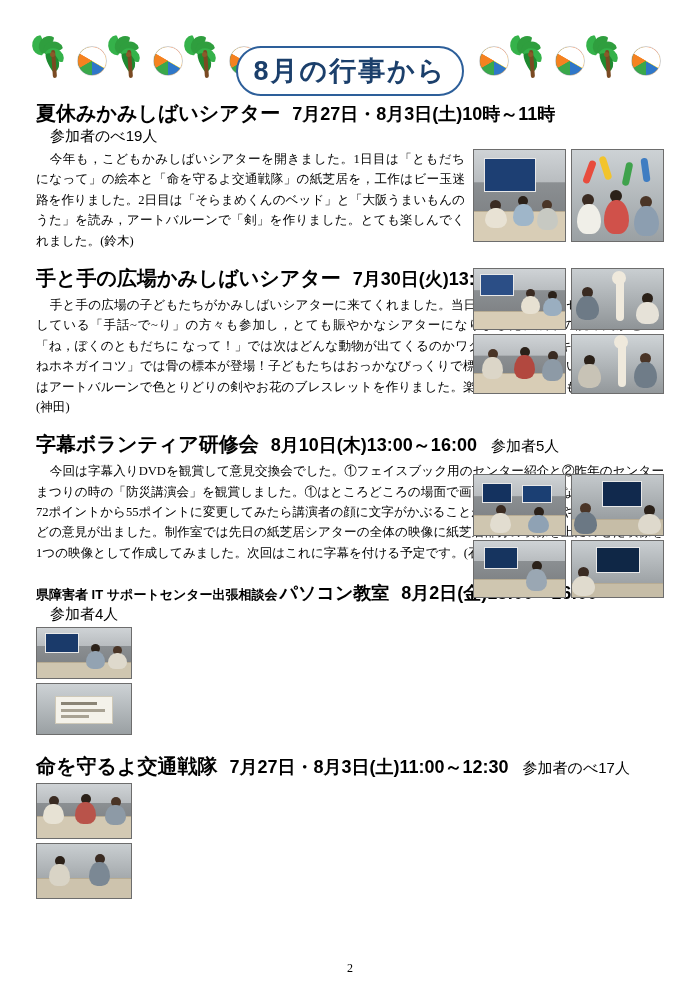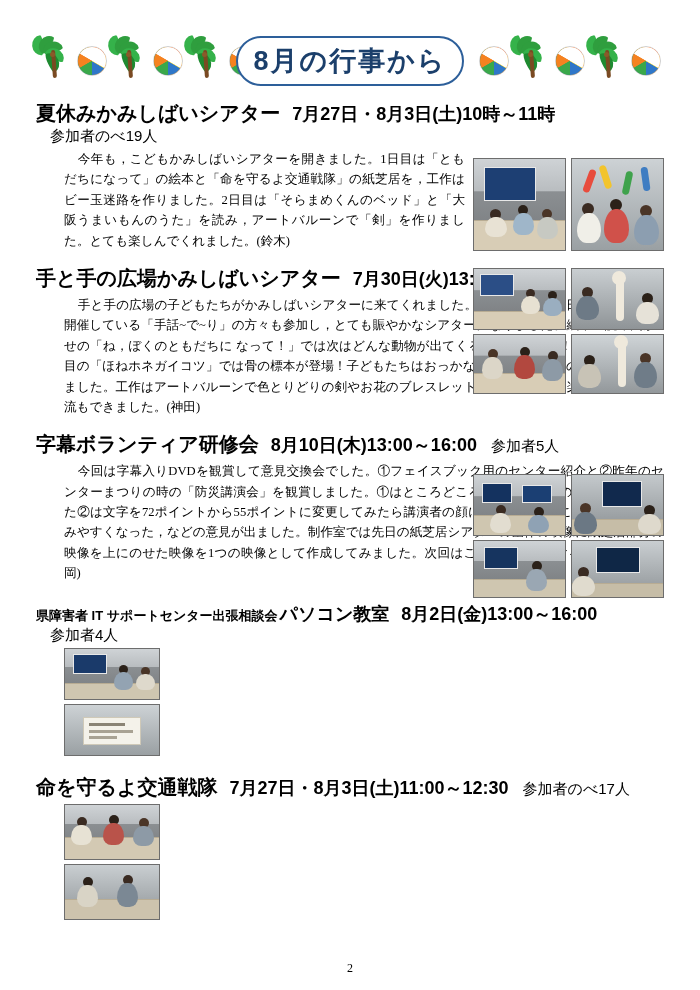--- a/index.html
+++ b/index.html
@@ -87,21 +87,21 @@
   .ball .s2 { background:#f7d93a; transform: rotate(60deg) translate(0,-50%); clip-path: polygon(0 0,100% 14%,100% 86%,0 100%); }
   .ball .s3 { background:#2f77c9; transform: rotate(120deg) translate(0,-50%); clip-path: polygon(0 0,100% 14%,100% 86%,0 100%); }
   .ball .s4 { background:#3aa84a; transform: rotate(180deg) translate(0,-50%); clip-path: polygon(0 0,100% 14%,100% 86%,0 100%); }
   .ball .s5 { background:#f58220; transform: rotate(240deg) translate(0,-50%); clip-path: polygon(0 0,100% 14%,100% 86%,0 100%); }
   .ball .s6 { background:#fff; transform: rotate(300deg) translate(0,-50%); clip-path: polygon(0 0,100% 14%,100% 86%,0 100%); }
 
   .banner-title {
     position: absolute;
     left: 50%;
     transform: translateX(-50%);
-    top: 6px;
+    top: 16px;
     width: 228px;
     height: 50px;
     background: #ffffff;
     border: 2px solid #2d5f9a;
     border-radius: 26px;
     display: flex;
     align-items: center;
     justify-content: center;
     z-index: 3;
   }
@@ -137,21 +137,21 @@
     font-size: 18px;
     margin-left: 12px;
   }
   .headline .h-count {
     font-weight: normal;
     font-size: 15px;
     margin-left: 14px;
   }
   .headline.small .h-main { font-size: 18px; }
 
-  .body-row { display: flex; align-items: flex-end; gap: 8px; margin-left: 28px; }
+  .body-row { display: flex; align-items: flex-start; gap: 8px; }
   .body-text {
     flex: 1 1 auto;
     font-size: 12.6px;
     line-height: 1.62;
     text-align: justify;
     text-indent: 1.1em;
   }
   .photos { display: flex; gap: 5px; flex: 0 0 auto; }
   .photo {
     position: relative;

